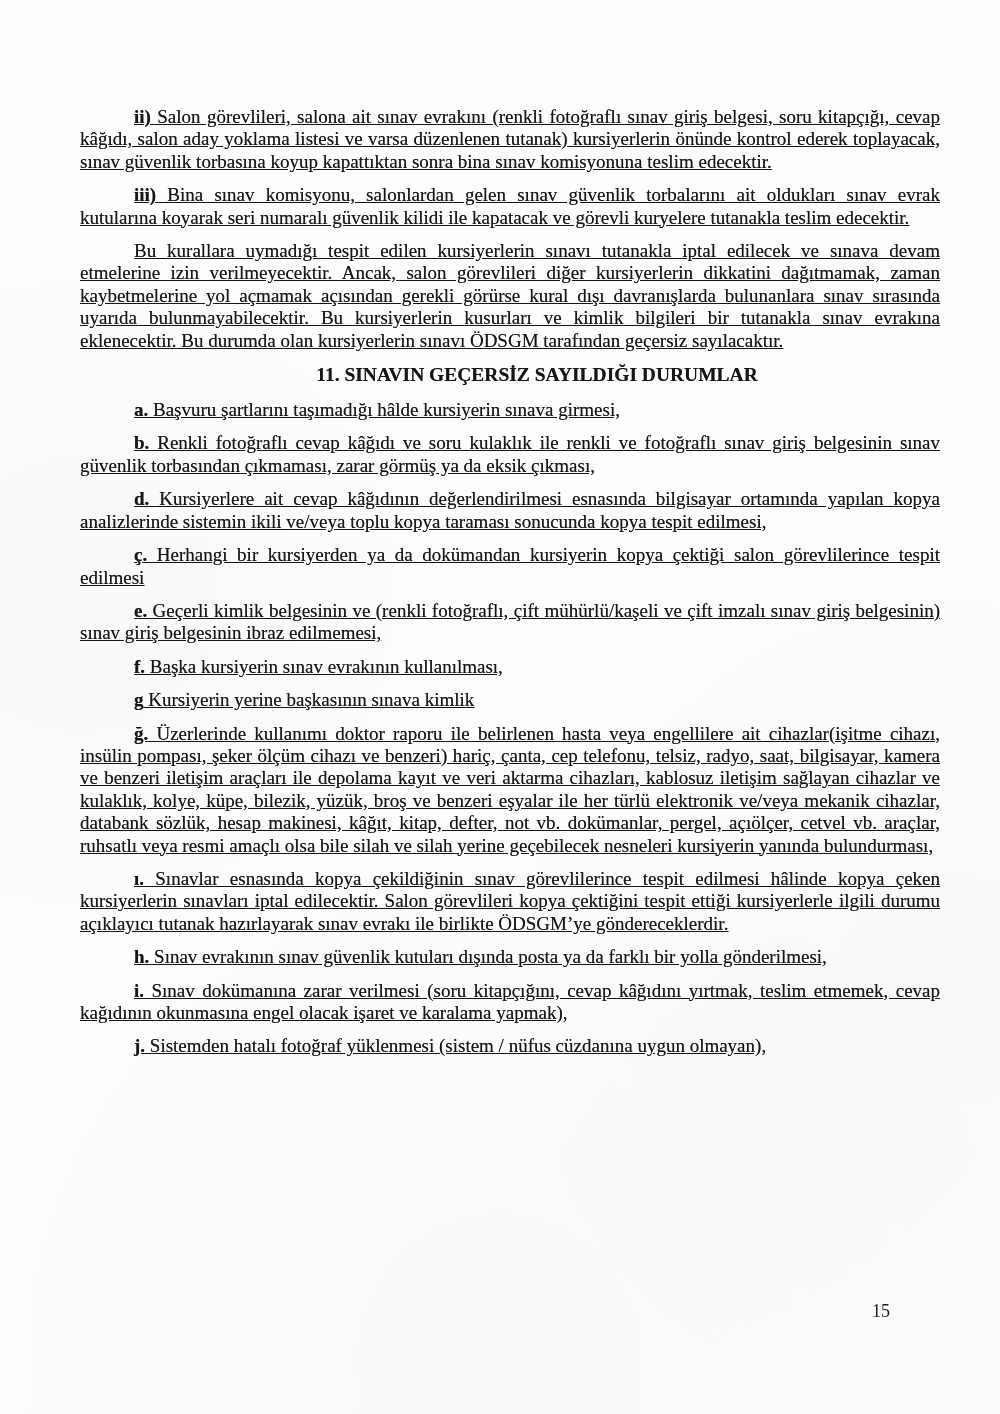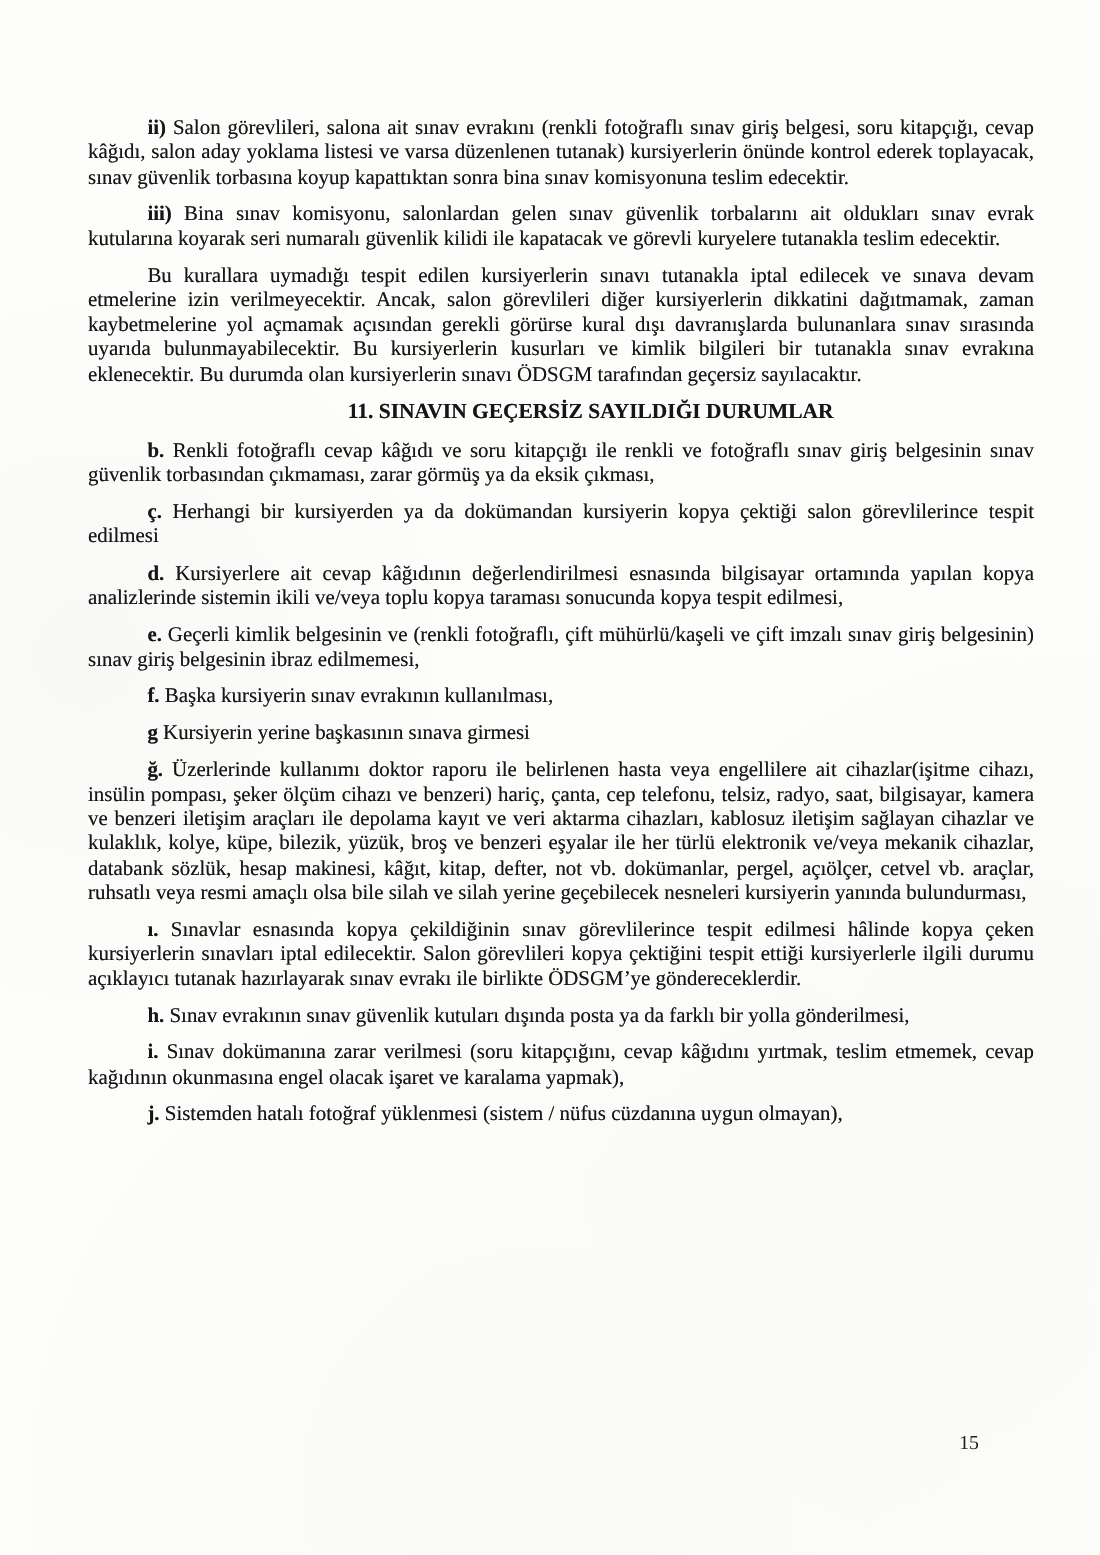--- a/index.html
+++ b/index.html
@@ -23,20 +23,21 @@
     left: 80px;
     top: 106px;
     width: 860px;
   }
   .para {
     margin: 0 0 11px 0;
     font-size: 19px;
     line-height: 22.4px;
     text-indent: 54px;
     text-align: justify;
+    text-decoration: underline;
   }
   .para .lbl { font-weight: bold; }
   .heading {
     margin: 3px 0 13px 0;
     font-size: 19.5px;
     line-height: 23px;
     font-weight: bold;
     text-indent: 54px;
     text-align: center;
   }
@@ -58,33 +59,34 @@
   <div class="content">
 
     <p class="para"><b class="lbl">ii)</b><span> Salon görevlileri, salona ait sınav evrakını (renkli fotoğraflı sınav giriş belgesi, soru kitapçığı, cevap kâğıdı, salon aday yoklama listesi ve varsa düzenlenen tutanak) kursiyerlerin önünde kontrol ederek toplayacak, sınav güvenlik torbasına koyup kapattıktan sonra bina sınav komisyonuna teslim edecektir.</span></p>
 
     <p class="para"><b class="lbl">iii)</b><span> Bina sınav komisyonu, salonlardan gelen sınav güvenlik torbalarını ait oldukları sınav evrak kutularına koyarak seri numaralı güvenlik kilidi ile kapatacak ve görevli kuryelere tutanakla teslim edecektir.</span></p>
 
     <p class="para"><span>Bu kurallara uymadığı tespit edilen kursiyerlerin sınavı tutanakla iptal edilecek ve sınava devam etmelerine izin verilmeyecektir. Ancak, salon görevlileri diğer kursiyerlerin dikkatini dağıtmamak, zaman kaybetmelerine yol açmamak açısından gerekli görürse kural dışı davranışlarda bulunanlara sınav sırasında uyarıda bulunmayabilecektir. Bu kursiyerlerin kusurları ve kimlik bilgileri bir tutanakla sınav evrakına eklenecektir. Bu durumda olan kursiyerlerin sınavı ÖDSGM tarafından geçersiz sayılacaktır.</span></p>
 
     <h2 class="heading">11. SINAVIN GEÇERSİZ SAYILDIĞI DURUMLAR</h2>
 
+    <p class="para"><b class="lbl">a.</b><span> Başvuru şartlarını taşımadığı hâlde kursiyerin sınava girmesi,</span></p>
 
-    <p class="para"><b class="lbl">b.</b><span> Renkli fotoğraflı cevap kâğıdı ve soru kitapçığı ile renkli ve fotoğraflı sınav giriş belgesinin sınav güvenlik torbasından çıkmaması, zarar görmüş ya da eksik çıkması,</span></p>
+    <p class="para"><b class="lbl">b.</b><span> Renkli fotoğraflı cevap kâğıdı ve soru kulaklık ile renkli ve fotoğraflı sınav giriş belgesinin sınav güvenlik torbasından çıkmaması, zarar görmüş ya da eksik çıkması,</span></p>
 
 
+    <p class="para"><b class="lbl">d.</b><span> Kursiyerlere ait cevap kâğıdının değerlendirilmesi esnasında bilgisayar ortamında yapılan kopya analizlerinde sistemin ikili ve/veya toplu kopya taraması sonucunda kopya tespit edilmesi,</span></p>
+
     <p class="para"><b class="lbl">ç.</b><span> Herhangi bir kursiyerden ya da dokümandan kursiyerin kopya çektiği salon görevlilerince tespit edilmesi</span></p>
-
-    <p class="para"><b class="lbl">d.</b><span> Kursiyerlere ait cevap kâğıdının değerlendirilmesi esnasında bilgisayar ortamında yapılan kopya analizlerinde sistemin ikili ve/veya toplu kopya taraması sonucunda kopya tespit edilmesi,</span></p>
 
     <p class="para"><b class="lbl">e.</b><span> Geçerli kimlik belgesinin ve (renkli fotoğraflı, çift mühürlü/kaşeli ve çift imzalı sınav giriş belgesinin) sınav giriş belgesinin ibraz edilmemesi,</span></p>
 
     <p class="para"><b class="lbl">f.</b><span> Başka kursiyerin sınav evrakının kullanılması,</span></p>
 
-    <p class="para"><b class="lbl">g</b><span> Kursiyerin yerine başkasının sınava girmesi</span></p>
+    <p class="para"><b class="lbl">g</b><span> Kursiyerin yerine başkasının sınava kimlik</span></p>
 
     <p class="para"><b class="lbl">ğ.</b><span> Üzerlerinde kullanımı doktor raporu ile belirlenen hasta veya engellilere ait cihazlar(işitme cihazı, insülin pompası, şeker ölçüm cihazı ve benzeri) hariç, çanta, cep telefonu, telsiz, radyo, saat, bilgisayar, kamera ve benzeri iletişim araçları ile depolama kayıt ve veri aktarma cihazları, kablosuz iletişim sağlayan cihazlar ve kulaklık, kolye, küpe, bilezik, yüzük, broş ve benzeri eşyalar ile her türlü elektronik ve/veya mekanik cihazlar, databank sözlük, hesap makinesi, kâğıt, kitap, defter, not vb. dokümanlar, pergel, açıölçer, cetvel vb. araçlar, ruhsatlı veya resmi amaçlı olsa bile silah ve silah yerine geçebilecek nesneleri kursiyerin yanında bulundurması,</span></p>
 
     <p class="para"><b class="lbl">ı.</b><span> Sınavlar esnasında kopya çekildiğinin sınav görevlilerince tespit edilmesi hâlinde kopya çeken kursiyerlerin sınavları iptal edilecektir. Salon görevlileri kopya çektiğini tespit ettiği kursiyerlerle ilgili durumu açıklayıcı tutanak hazırlayarak sınav evrakı ile birlikte ÖDSGM’ye göndereceklerdir.</span></p>
 
     <p class="para"><b class="lbl">h.</b><span> Sınav evrakının sınav güvenlik kutuları dışında posta ya da farklı bir yolla gönderilmesi,</span></p>
 
     <p class="para"><b class="lbl">i.</b><span> Sınav dokümanına zarar verilmesi (soru kitapçığını, cevap kâğıdını yırtmak, teslim etmemek, cevap kağıdının okunmasına engel olacak işaret ve karalama yapmak),</span></p>
 
     <p class="para"><b class="lbl">j.</b><span> Sistemden hatalı fotoğraf yüklenmesi (sistem / nüfus cüzdanına uygun olmayan),</span></p>

